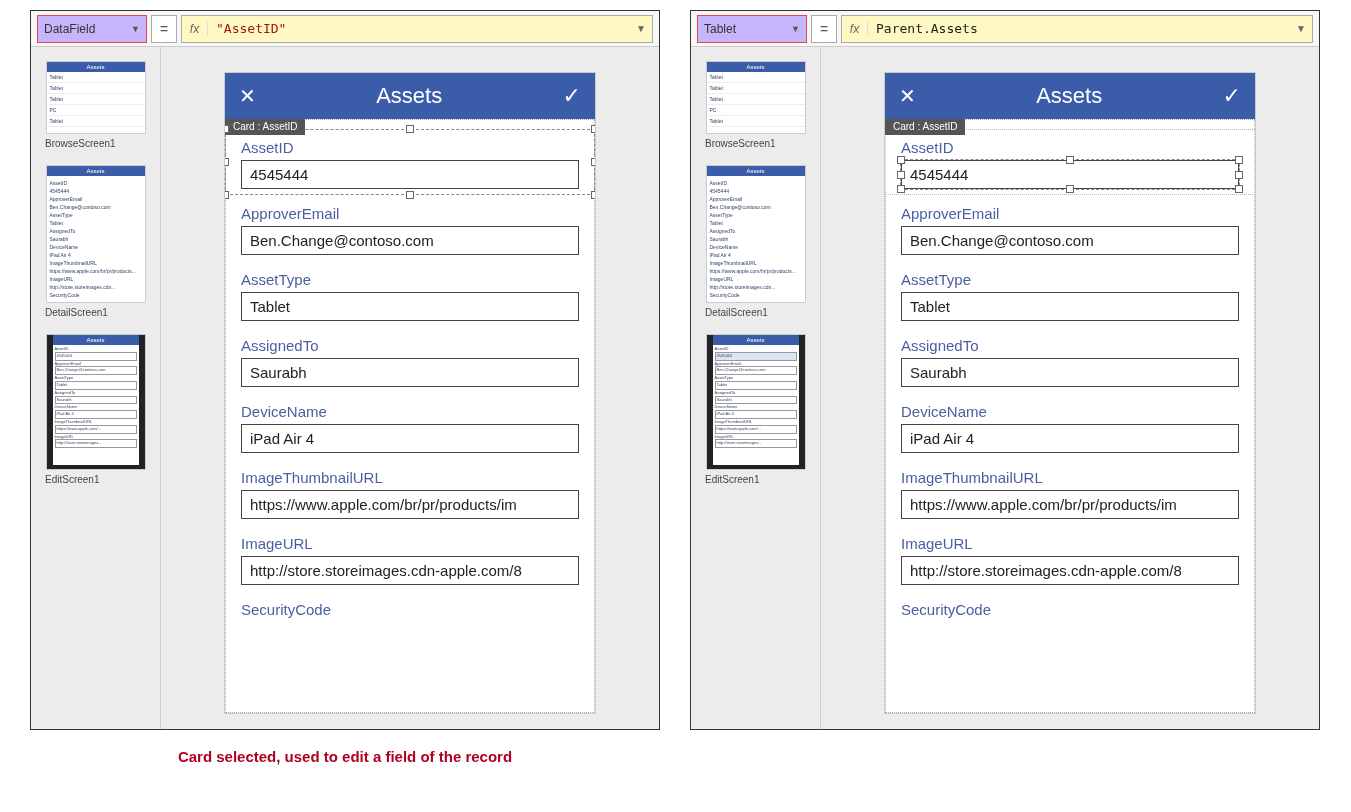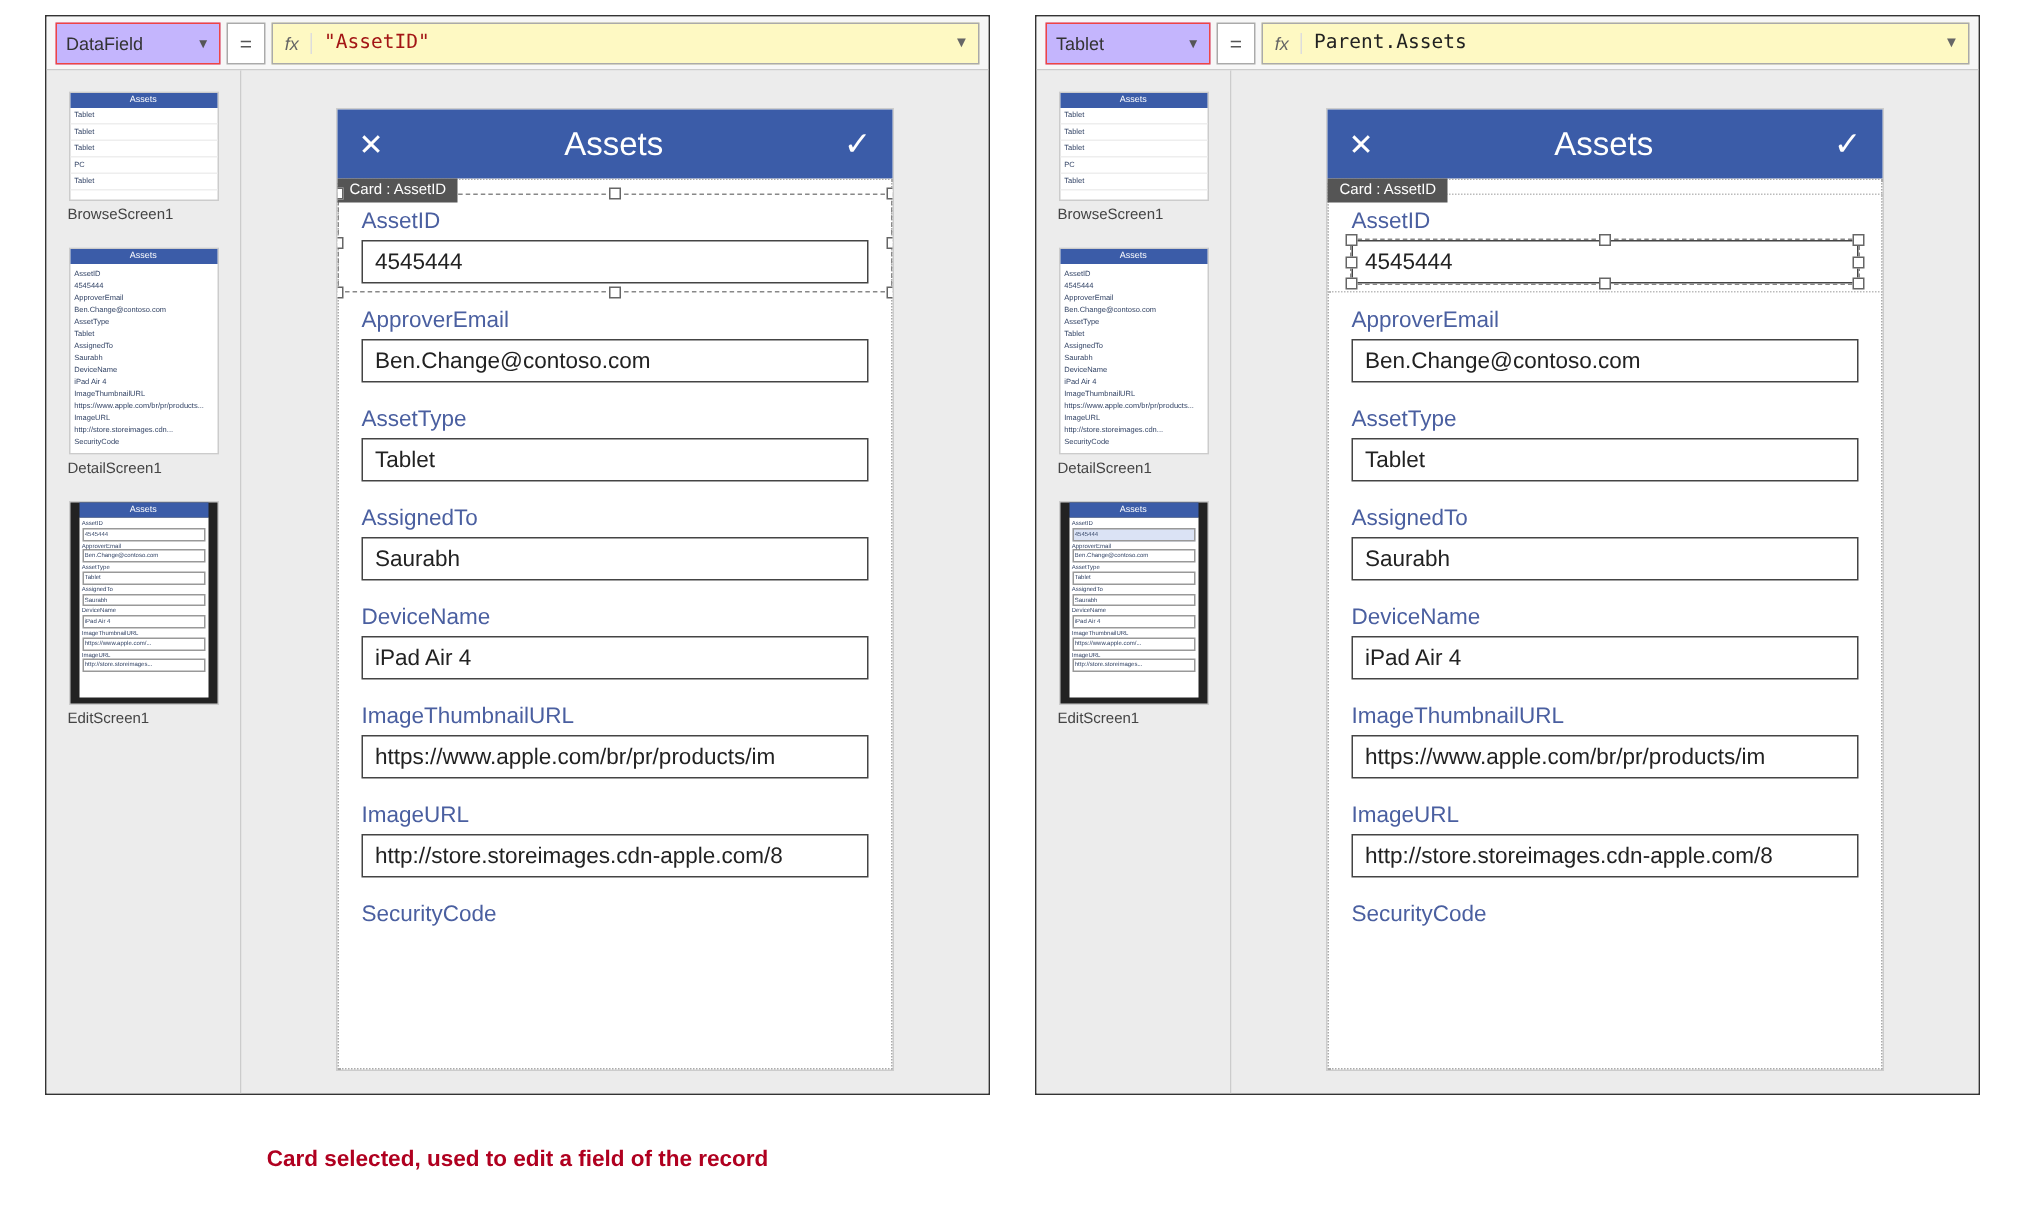--- a/index.html
+++ b/index.html
@@ -33,21 +33,21 @@
   .badge { position: absolute; top: 46px; left: 0; background: #555; color: #fff; font-size: 10px; padding: 2px 8px 3px 8px; z-index: 5; }
   .card { padding: 10px 16px 6px 16px; position: relative; }
   .card-label { color: #4a5fa0; font-size: 15px; margin-bottom: 4px; }
   .card-input { width: 100%; border: 1px solid #444; padding: 5px 8px; font-size: 15px; color: #222; background: #fff; white-space: nowrap; overflow: hidden; }
   .sel-card { outline: 1px dashed #888; outline-offset: -1px; }
   .sel-handle { width: 8px; height: 8px; background: #fff; border: 1px solid #666; position: absolute; z-index: 6; }
   .sh-tl{top:-4px;left:-4px}.sh-tm{top:-4px;left:calc(50% - 4px)}.sh-tr{top:-4px;right:-4px}
   .sh-ml{top:calc(50% - 4px);left:-4px}.sh-mr{top:calc(50% - 4px);right:-4px}
   .sh-bl{bottom:-4px;left:-4px}.sh-bm{bottom:-4px;left:calc(50% - 4px)}.sh-br{bottom:-4px;right:-4px}
   .phone-scroll { height: 594px; overflow: hidden; position: relative; }
-  .caption-row { display: flex; gap: 30px; margin-top: 34px; }
+  .caption-row { display: flex; gap: 30px; margin-top: 18px; }
   .caption { width: 630px; text-align: center; color: #b00020; font-weight: 700; font-size: 15px; }
   .chev { font-size: 9px; color: #555; }
   .form-dotted { outline: 1px dotted #aaa; outline-offset: -1px; }
 </style>
 </head>
 <body>
 
 <div class="page">
 <div class="panels-row">
 

